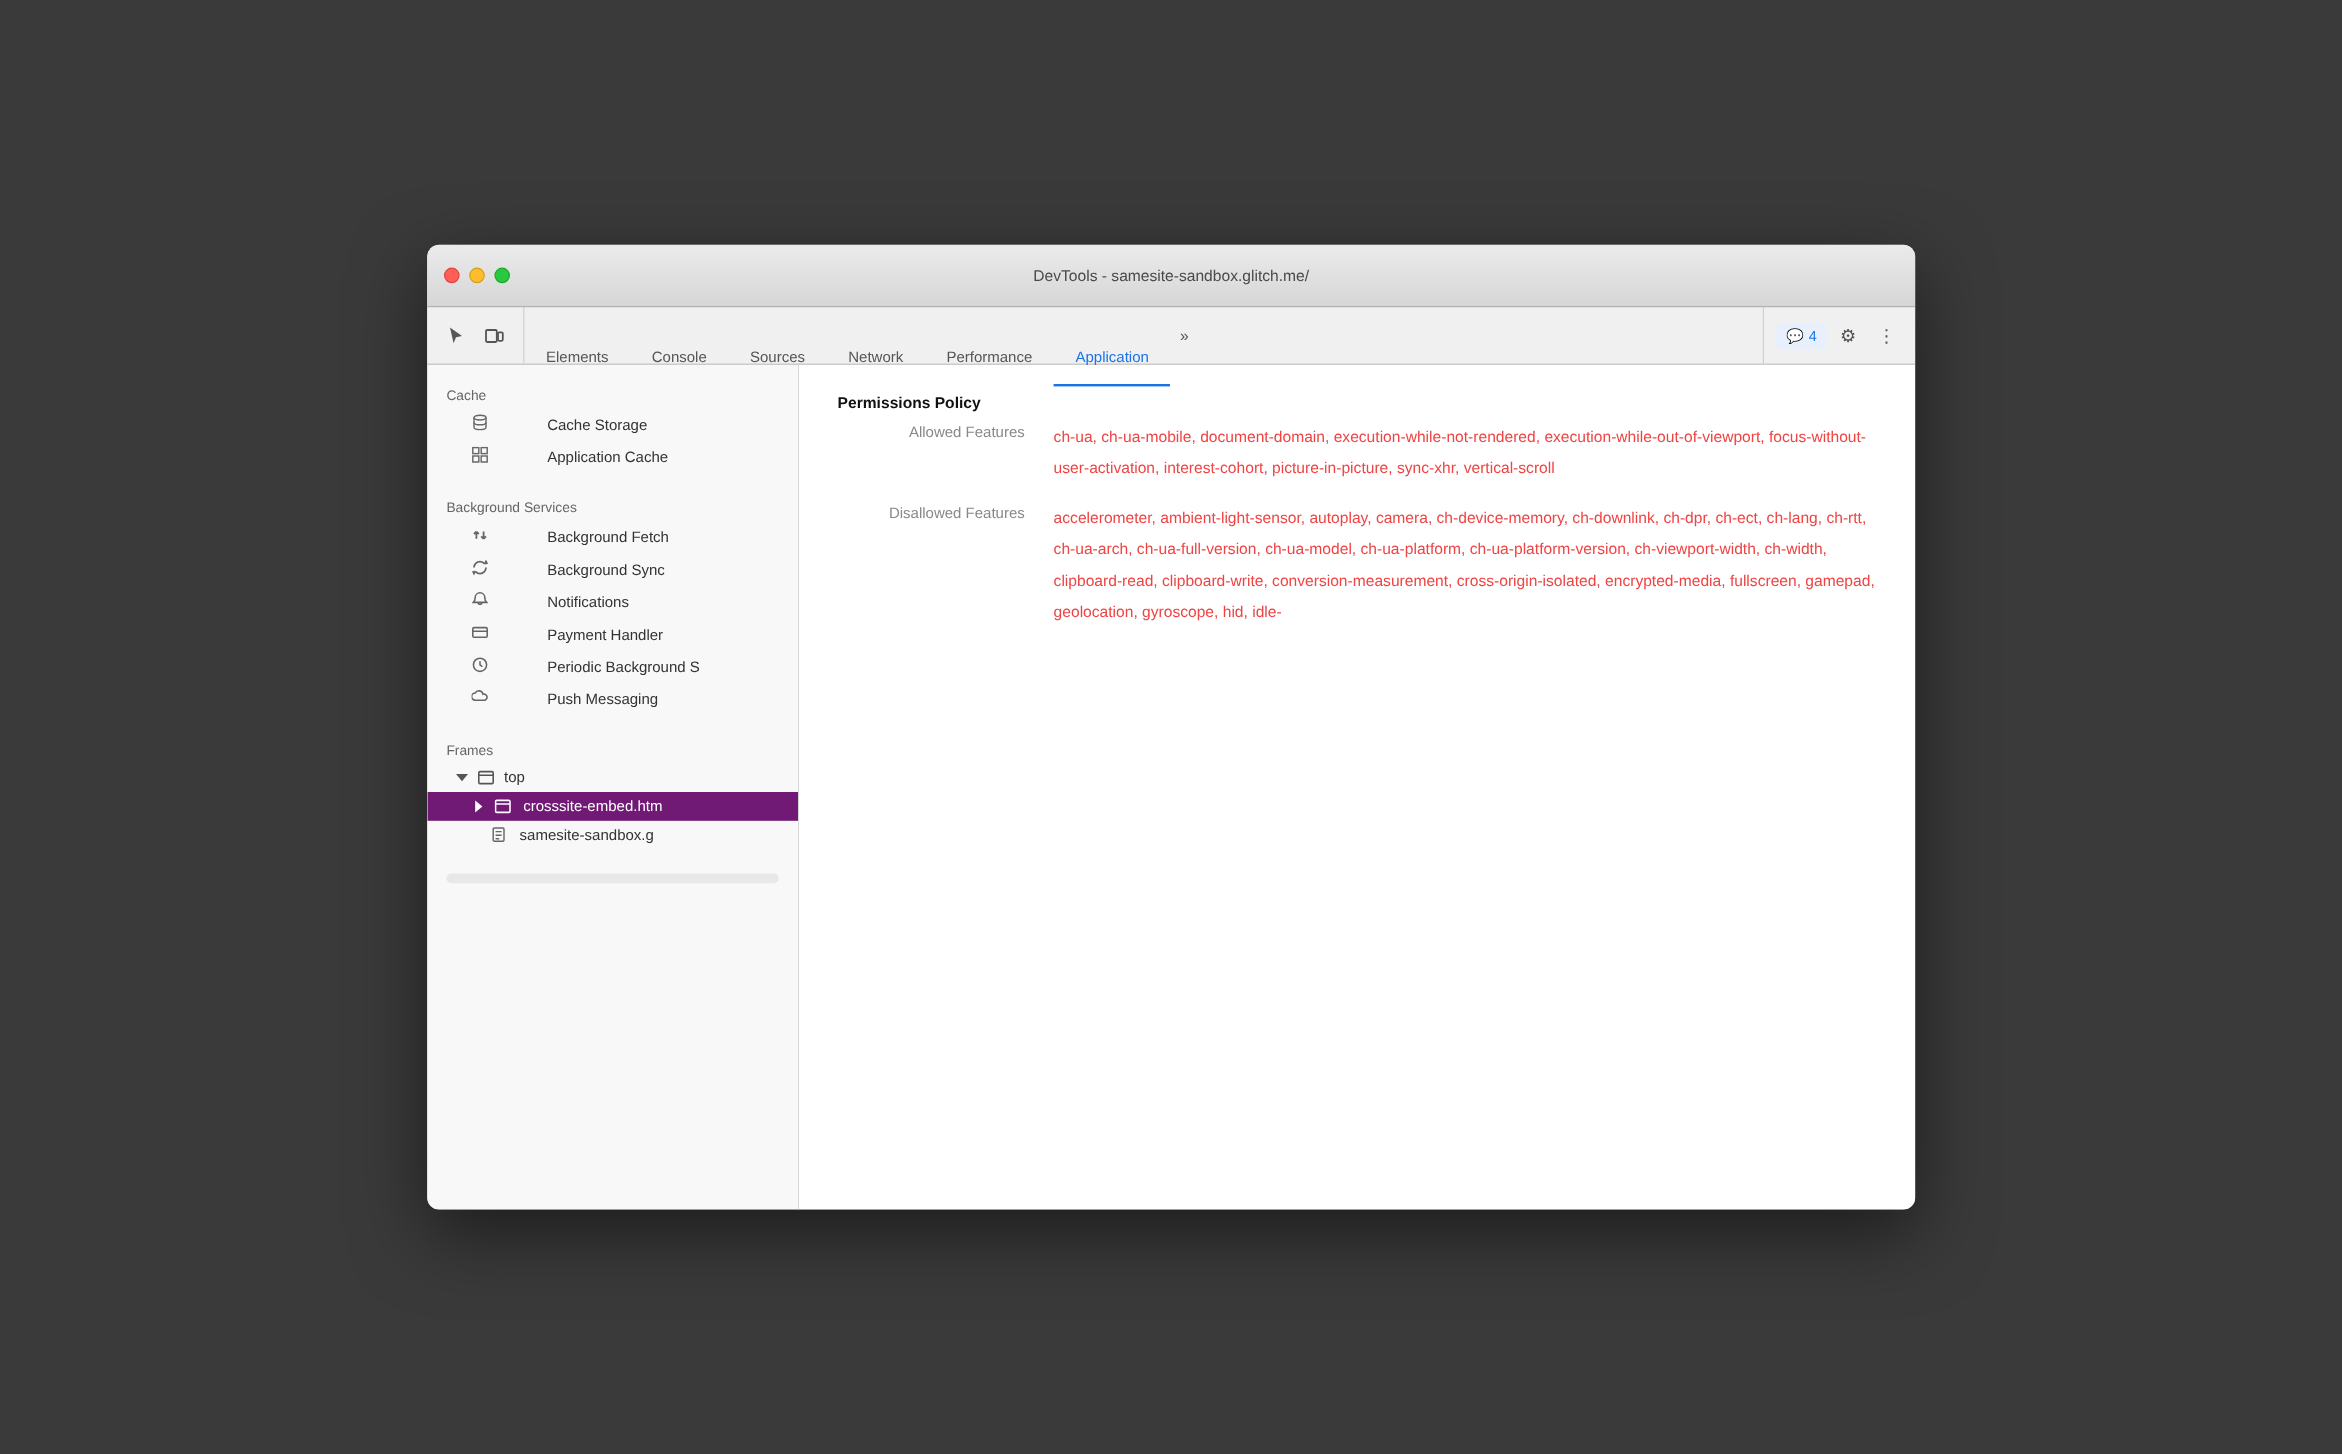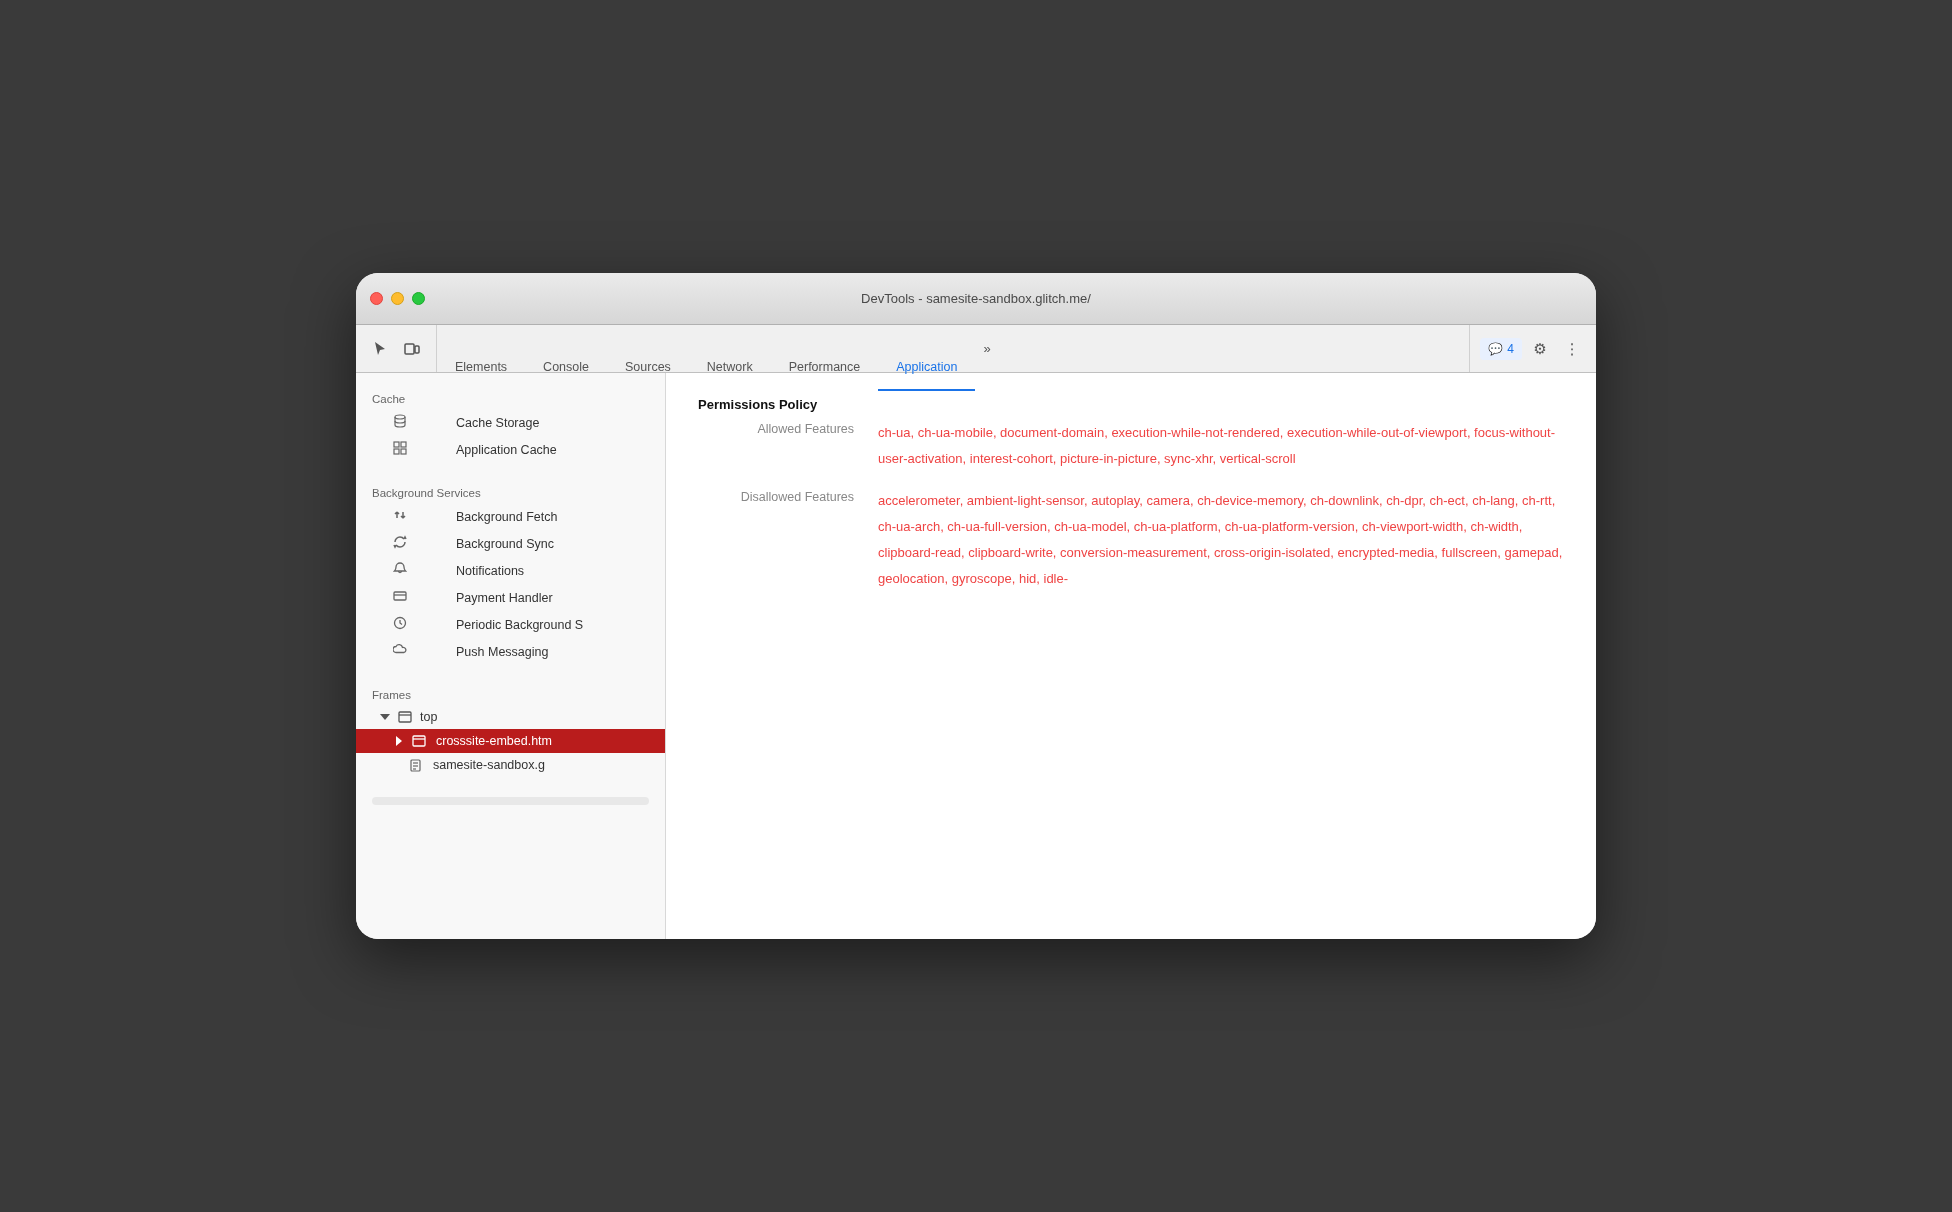--- a/index.html
+++ b/index.html
@@ -8,23 +8,23 @@
       background: #3a3a3a;
       display: flex;
       justify-content: center;
       align-items: center;
       min-height: 100vh;
       font-family: -apple-system, BlinkMacSystemFont, 'Helvetica Neue', Arial, sans-serif;
     }
 
     .window {
       width: 1240px;
-      height: 666px;
+      height: 804px;
       background: #f5f5f5;
-      border-radius: 22px;
+      border-radius: 10px;
       box-shadow: 0 20px 60px rgba(0,0,0,0.5);
       overflow: hidden;
       display: flex;
       flex-direction: column;
     }
 
     
     .title-bar {
       background: linear-gradient(180deg, #ebebeb 0%, #d6d6d6 100%);
       height: 52px;
@@ -215,27 +215,26 @@
     .frames-item-sub {
       display: flex;
       align-items: center;
       padding: 5px 16px 5px 40px;
       font-size: 12.5px;
       color: #333;
       cursor: pointer;
       gap: 6px;
     }
     .frames-item-sub.active {
-      background: #b91c1c;
+      background: #701a75;
       color: white;
     }
 
     .frames-item-sub2 {
       display: flex;
-      align-items: center;
       padding: 5px 16px 5px 54px;
       font-size: 12.5px;
       color: #333;
       cursor: pointer;
       gap: 6px;
     }
 
     .scrollbar-area {
       height: 8px;
       background: #e8e8e8;

